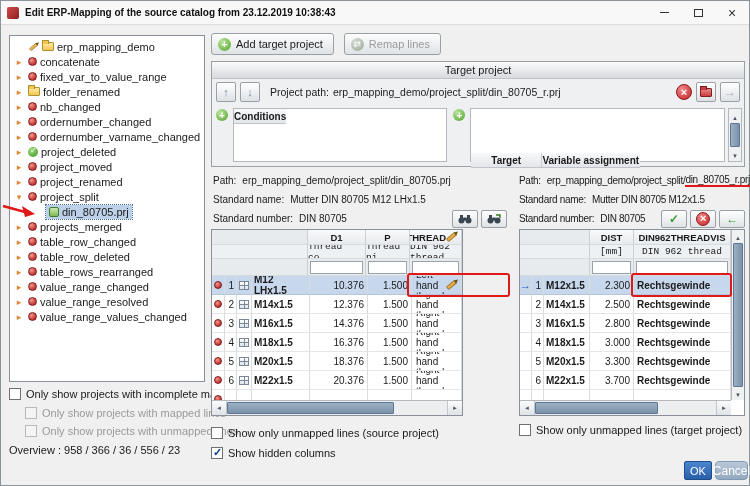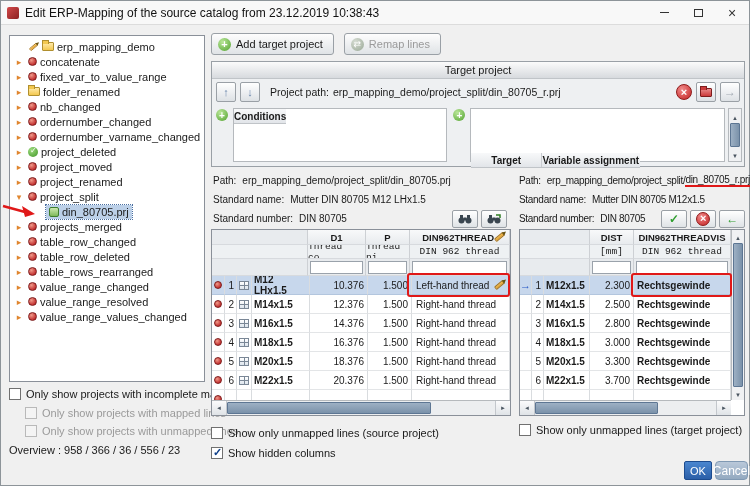--- a/index.html
+++ b/index.html
@@ -3,21 +3,21 @@
 <meta charset="utf-8">
 <style>
   *{box-sizing:border-box;margin:0;padding:0;font-family:"Liberation Sans",sans-serif;}
   html,body{width:750px;height:486px;}
   body{position:relative;background:#e9ebed;font-size:11px;color:#1a1a1a;overflow:hidden;}
   .dialog{position:absolute;inset:0;background:#f0f0f0;border:1px solid #8d9499;}
 
   
   .titlebar{position:absolute;top:0;left:0;right:0;height:24px;background:#f8f8f8;border-bottom:1px solid #dcdcdc;display:flex;align-items:center;padding-left:6px;}
   .app-icon{width:12px;height:12px;margin-right:6px;border-radius:2px;background:linear-gradient(135deg,#d34a4a,#8b2020);flex:none;}
-  .title{font-size:12px;color:#111;white-space:nowrap;}
+  .title{font-size:10px;color:#111;white-space:nowrap;font-weight:bold;}
   .win-controls{margin-left:auto;display:flex;height:100%;}
   .winbtn{width:34px;height:100%;display:flex;align-items:center;justify-content:center;border:none;background:transparent;cursor:default;}
   .min-glyph{width:9px;height:1px;background:#333;display:inline-block;}
   .max-glyph{width:9px;height:8px;border:1px solid #333;display:inline-block;}
   .close-glyph:before{content:"×";font-size:14px;color:#333;line-height:1;}
 
   
   .i-collapsed:before{content:"▸";}
   .i-expanded:before{content:"▾";}
   .i-check:before{content:"✓";}
@@ -109,21 +109,21 @@
   .iline{height:19px;display:flex;align-items:center;white-space:nowrap;}
   .info-right .iline{letter-spacing:-0.3px;}
   .ilabel{margin-right:6px;}
   .ibtn{width:26px;height:18px;border:1px solid #9aa0a6;border-radius:2px;background:linear-gradient(#ffffff,#dfe3e6);display:flex;align-items:center;justify-content:center;flex:none;margin-left:3px;}
   .ibtn .i-check:before{color:#2f9e2f;font-weight:bold;font-size:12px;}
   .ibtn .i-backarrow:before{color:#2f9e2f;font-weight:bold;font-size:12px;}
   .ann-underline{border-bottom:2px solid #e01818;}
 
   
   .table{position:absolute;background:#fff;border:1px solid #8a9099;font-size:10px;display:flex;flex-direction:column;overflow:hidden;}
-  .ltable{left:210px;top:228px;width:300px;height:187px;}
+  .ltable{left:210px;top:228px;width:252px;height:187px;}
   .rtable{left:518px;top:228px;width:226px;height:187px;}
   .hrow{display:grid;}
   .ltable .hrow{grid-template-columns:96px 58px 44px 1fr;}
   .rtable .hrow,.rtable .trow{width:211px;}
   .rtable .hrow{grid-template-columns:70px 44px 1fr;}
   .ltable .trow{display:grid;grid-template-columns:13px 12px 15px 58px 58px 44px 1fr;}
   .rtable .trow{display:grid;grid-template-columns:12px 12px 46px 44px 1fr;}
   .hcell{border-right:1px solid #cdd0d4;border-bottom:1px solid #d7dade;display:flex;align-items:center;justify-content:center;background:linear-gradient(#f8f9fa,#e8ebee);font-weight:bold;font-size:9.5px;overflow:hidden;}
   .hrow.t .hcell{height:15px;}
   .hrow.s .hcell{height:14px;font-weight:normal;font-size:9.5px;background:#eef1f3;font-family:Liberation Mono, monospace;}

